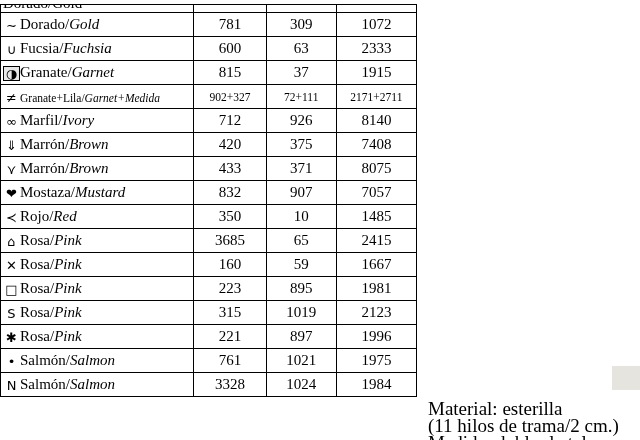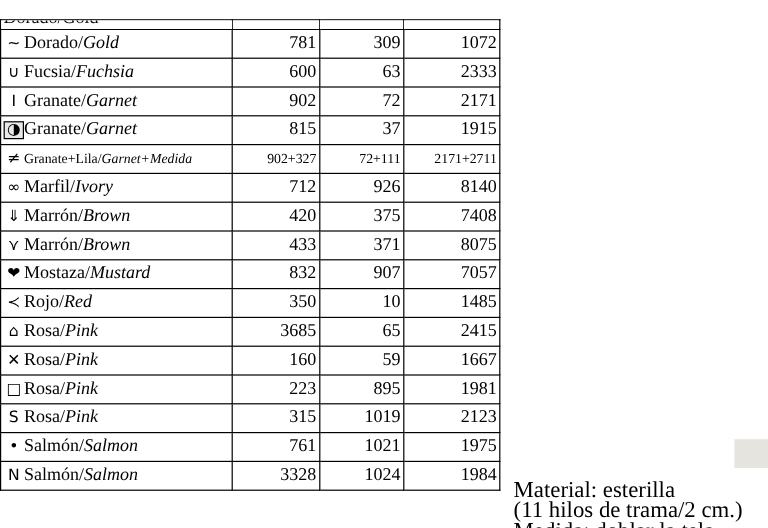--- a/index.html
+++ b/index.html
@@ -13,21 +13,21 @@
     position: relative;
     overflow: hidden;
     font-family: "Liberation Serif", serif;
     color: #000000;
   }
 
   
   .chart-wrap {
     position: absolute;
     left: 0;
-    top: 16px;
+    top: 4px;
     width: 369px;
   }
   table.legend {
     border-collapse: collapse;
     width: 417px;
     table-layout: fixed;
   }
   table.legend td {
     border: 1px solid #000000;
     height: 23px;
@@ -40,21 +40,21 @@
   col.c-name  { width: 193px; }
   col.c-dmc   { width: 72px; }
   col.c-anc   { width: 70px; }
   col.c-mad   { width: 80px; }
 
   td.name {
     white-space: nowrap;
     overflow: hidden;
   }
   td.num {
-    text-align: right;
+    text-align: center;
     white-space: nowrap;
   }
 
   .sym {
     display: inline-block;
     width: 17px;
     text-align: center;
     font-family: "DejaVu Sans", sans-serif;
     font-size: 13px;
     line-height: 1;
@@ -143,26 +143,20 @@
           <td class="num">309</td>
           <td class="num">1072</td>
         </tr>
         <tr>
           <td class="name"><span class="sym">∪</span><span class="nm">Fucsia/<i>Fuchsia</i></span></td>
           <td class="num">600</td>
           <td class="num">63</td>
           <td class="num">2333</td>
         </tr>
         <tr>
-          <td class="name"><span class="sym">I</span><span class="nm">Granate/<i>Garnet</i></span></td>
-          <td class="num">902</td>
-          <td class="num">72</td>
-          <td class="num">2171</td>
-        </tr>
-        <tr>
           <td class="name"><span class="sym boxed">◑</span><span class="nm">Granate/<i>Garnet</i></span></td>
           <td class="num">815</td>
           <td class="num">37</td>
           <td class="num">1915</td>
         </tr>
         <tr class="small">
           <td class="name"><span class="sym">≠</span><span class="nm">Granate+Lila/<i>Garnet+Medida</i></span></td>
           <td class="num">902+327</td>
           <td class="num">72+111</td>
           <td class="num">2171+2711</td>
@@ -215,20 +209,26 @@
           <td class="num">895</td>
           <td class="num">1981</td>
         </tr>
         <tr>
           <td class="name"><span class="sym">S</span><span class="nm">Rosa/<i>Pink</i></span></td>
           <td class="num">315</td>
           <td class="num">1019</td>
           <td class="num">2123</td>
         </tr>
         <tr>
+          <td class="name"><span class="sym">✱</span><span class="nm">Rosa/<i>Pink</i></span></td>
+          <td class="num">221</td>
+          <td class="num">897</td>
+          <td class="num">1996</td>
+        </tr>
+        <tr>
           <td class="name"><span class="sym">•</span><span class="nm">Salmón/<i>Salmon</i></span></td>
           <td class="num">761</td>
           <td class="num">1021</td>
           <td class="num">1975</td>
         </tr>
         <tr>
           <td class="name"><span class="sym">N</span><span class="nm">Salmón/<i>Salmon</i></span></td>
           <td class="num">3328</td>
           <td class="num">1024</td>
           <td class="num">1984</td>

